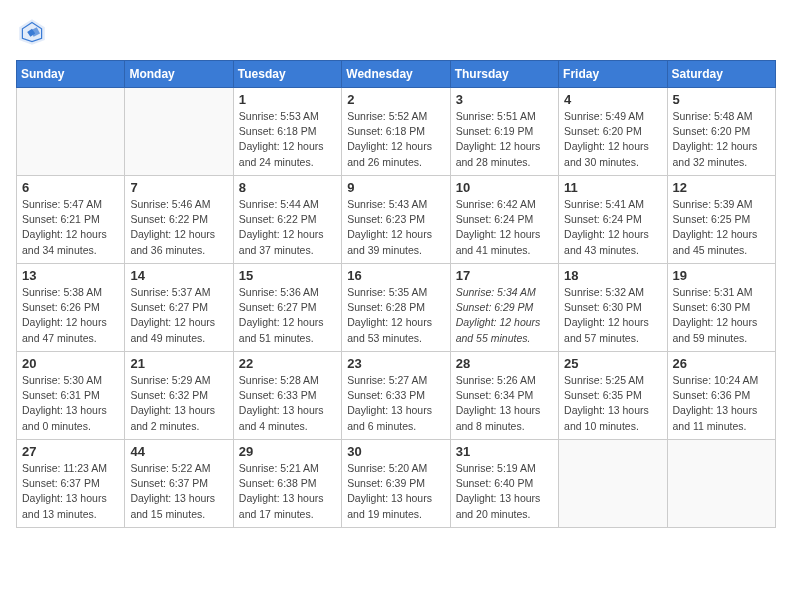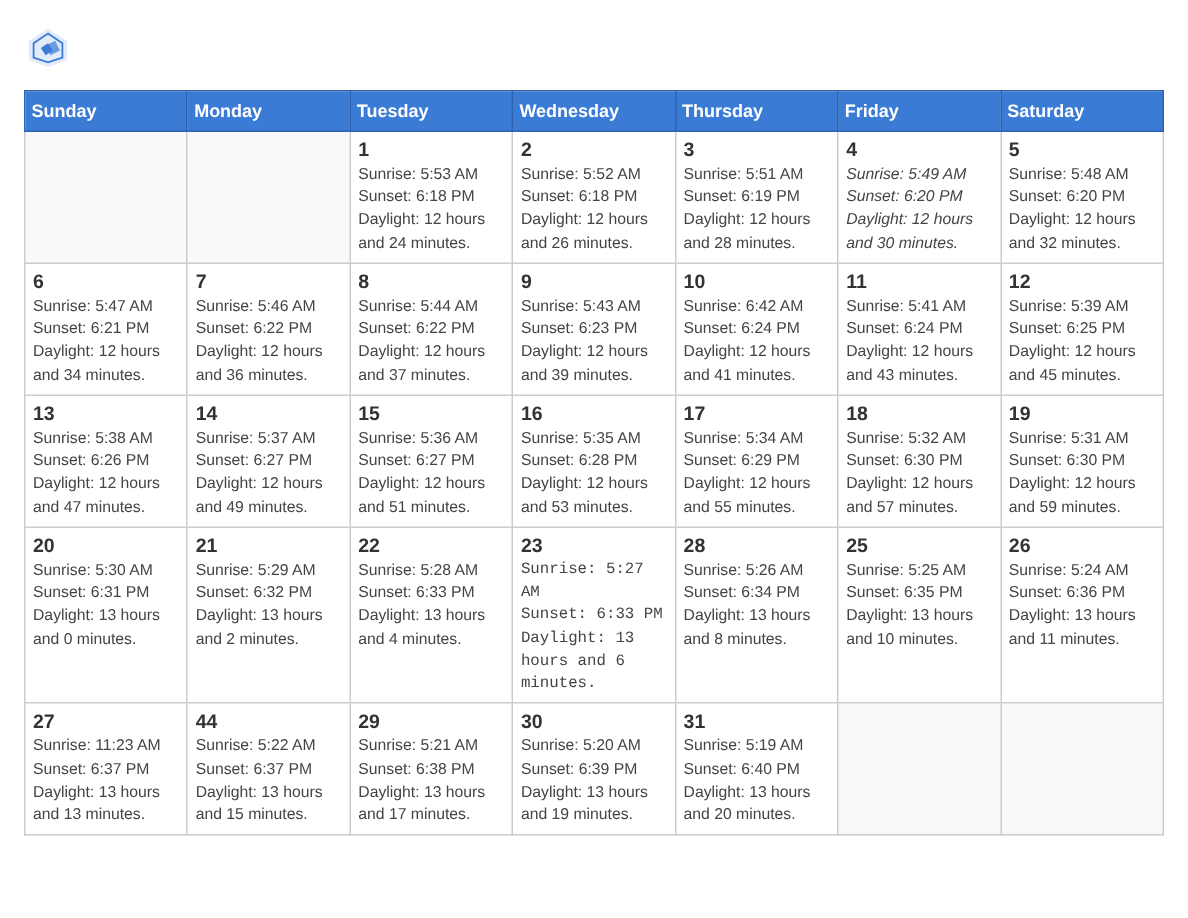--- a/index.html
+++ b/index.html
@@ -133,21 +133,21 @@
 Daylight: 12 hours and 26 minutes.</div>
         </td>
         <td>
           <span class="day-number">3</span>
           <div class="day-info" style="white-space: pre-line;">Sunrise: 5:51 AM
 Sunset: 6:19 PM
 Daylight: 12 hours and 28 minutes.</div>
         </td>
         <td>
           <span class="day-number">4</span>
-          <div class="day-info" style="white-space: pre-line; font-style: italic;">Sunrise: 5:49 AM
+          <div class="day-info" style="white-space: pre-line;">Sunrise: 5:49 AM
 Sunset: 6:20 PM
 Daylight: 12 hours and 30 minutes.</div>
         </td>
         <td>
           <span class="day-number">5</span>
           <div class="day-info" style="white-space: pre-line;">Sunrise: 5:48 AM
 Sunset: 6:20 PM
 Daylight: 12 hours and 32 minutes.</div>
         </td>
       </tr>
@@ -215,21 +215,21 @@
 Daylight: 12 hours and 51 minutes.</div>
         </td>
         <td>
           <span class="day-number">16</span>
           <div class="day-info" style="white-space: pre-line;">Sunrise: 5:35 AM
 Sunset: 6:28 PM
 Daylight: 12 hours and 53 minutes.</div>
         </td>
         <td>
           <span class="day-number">17</span>
-          <div class="day-info" style="white-space: pre-line;">Sunrise: 5:34 AM
+          <div class="day-info" style="white-space: pre-line; font-style: italic;">Sunrise: 5:34 AM
 Sunset: 6:29 PM
 Daylight: 12 hours and 55 minutes.</div>
         </td>
         <td>
           <span class="day-number">18</span>
           <div class="day-info" style="white-space: pre-line;">Sunrise: 5:32 AM
 Sunset: 6:30 PM
 Daylight: 12 hours and 57 minutes.</div>
         </td>
         <td>
@@ -253,39 +253,39 @@
 Daylight: 13 hours and 2 minutes.</div>
         </td>
         <td>
           <span class="day-number">22</span>
           <div class="day-info" style="white-space: pre-line;">Sunrise: 5:28 AM
 Sunset: 6:33 PM
 Daylight: 13 hours and 4 minutes.</div>
         </td>
         <td>
           <span class="day-number">23</span>
-          <div class="day-info" style="white-space: pre-line; font-family: Liberation Mono, monospace;">Sunrise: 5:27 AM
+          <div class="day-info" style="white-space: pre-line;">Sunrise: 5:27 AM
 Sunset: 6:33 PM
 Daylight: 13 hours and 6 minutes.</div>
         </td>
         <td>
           <span class="day-number">28</span>
           <div class="day-info" style="white-space: pre-line;">Sunrise: 5:26 AM
 Sunset: 6:34 PM
 Daylight: 13 hours and 8 minutes.</div>
         </td>
         <td>
           <span class="day-number">25</span>
           <div class="day-info" style="white-space: pre-line;">Sunrise: 5:25 AM
 Sunset: 6:35 PM
 Daylight: 13 hours and 10 minutes.</div>
         </td>
         <td>
           <span class="day-number">26</span>
-          <div class="day-info" style="white-space: pre-line;">Sunrise: 5:24 AM
+          <div class="day-info" style="white-space: pre-line;">Sunrise: 10:24 AM
 Sunset: 6:36 PM
 Daylight: 13 hours and 11 minutes.</div>
         </td>
       </tr>
       <tr>
         <td>
           <span class="day-number">27</span>
           <div class="day-info" style="white-space: pre-line;">Sunrise: 11:23 AM
 Sunset: 6:37 PM
 Daylight: 13 hours and 13 minutes.</div>

